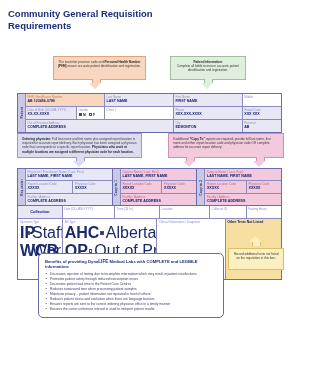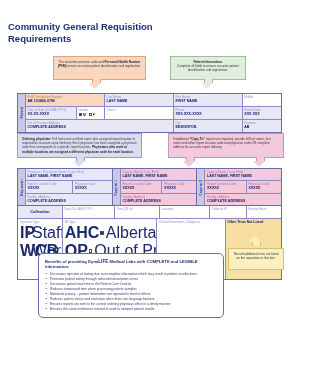--- a/index.html
+++ b/index.html
@@ -12,21 +12,21 @@
     position:relative;
   }
   .page{position:relative;width:298px;height:386px;}
 
   
   .header{position:absolute;left:0;top:8px;width:298px;height:40px;display:flex;align-items:flex-start;}
   .logo{margin-left:23px;width:84px;}
   .logo-main{font-size:15px;font-weight:bold;font-style:italic;letter-spacing:-0.6px;color:#1d2f7a;line-height:15px;white-space:nowrap;}
   .logo-main .lt{font-weight:normal;}
   .logo-sub{font-size:6px;font-weight:bold;font-style:italic;color:#1d2f7a;text-align:right;letter-spacing:.3px;margin-top:-1px;}
-  .title{margin-left:8px;font-size:9.5px;font-weight:bold;color:#1d2f7a;line-height:12px;max-width:150px;margin-top:13px;}
+  .title{margin-left:8px;font-size:9.5px;font-weight:bold;color:#1d2f7a;line-height:12px;max-width:150px;}
 
   
   .callout{position:absolute;font-size:3.1px;line-height:4.2px;text-align:center;padding:3px 4px;box-sizing:border-box;color:#3a3a3a;}
   .callout b{color:#222;}
   .co-peach{background:#f9d6bf;border:1px solid #e2a478;}
   .co-green{background:#dfeedd;border:1px solid #9cc196;}
   .co-purple{background:#dcdcf0;border:1px solid #9a9ac8;}
   .co-pink{background:#f2c9dd;border:1px solid #d18fb4;}
   .co-yellow{background:#fdf0c0;border:1px solid #d9bf6a;}
 

